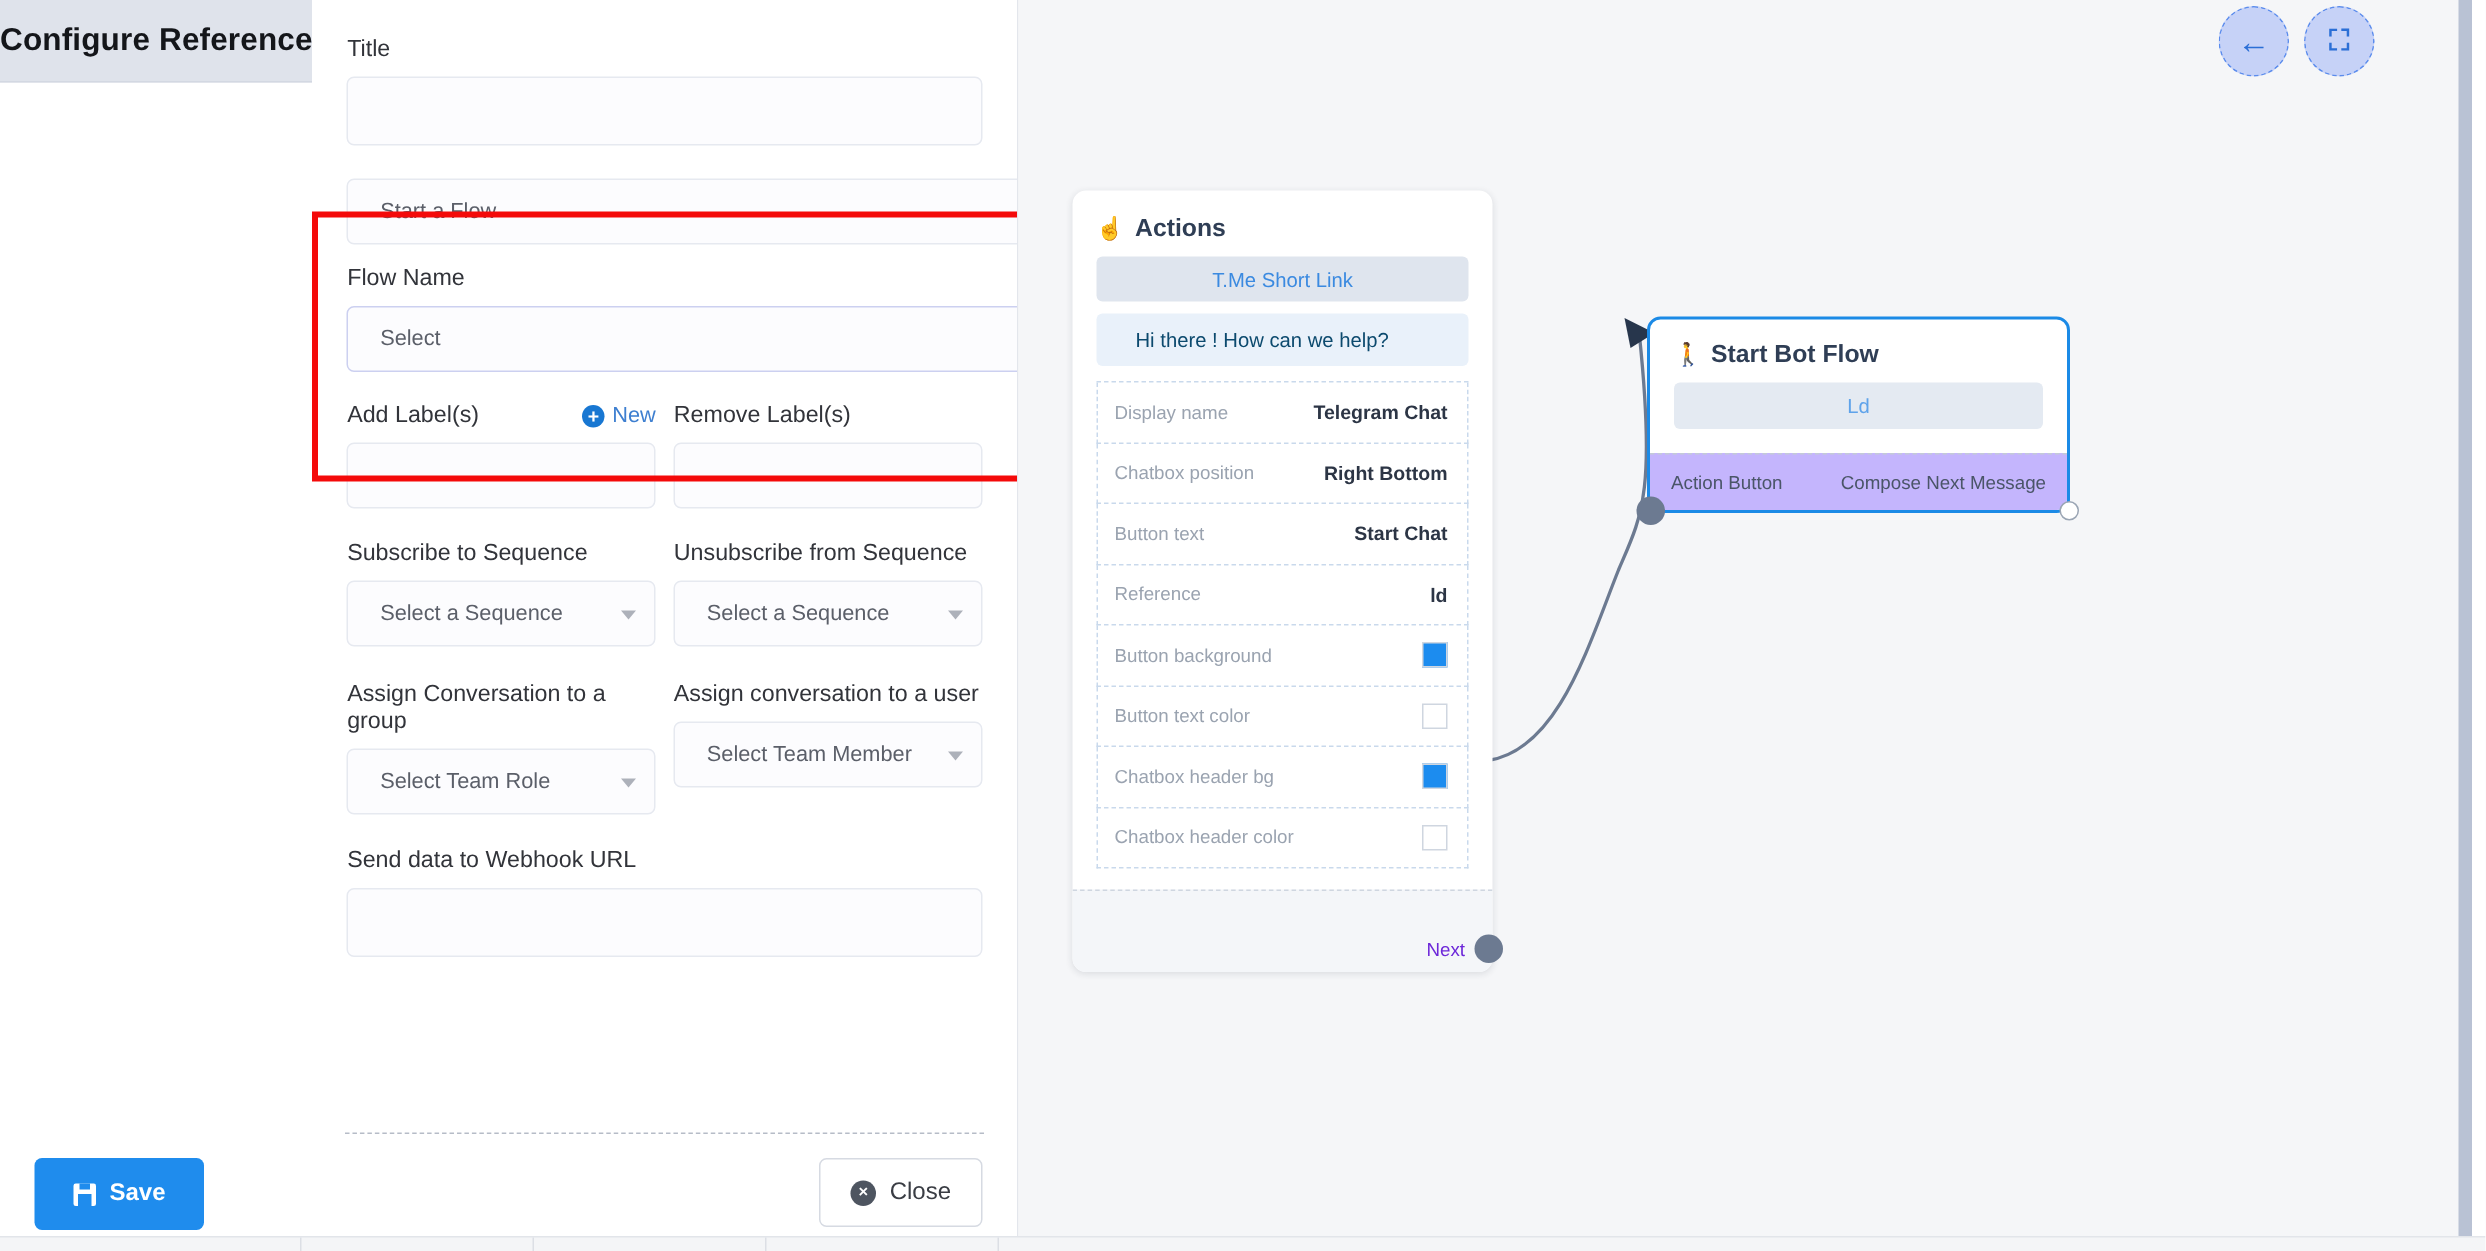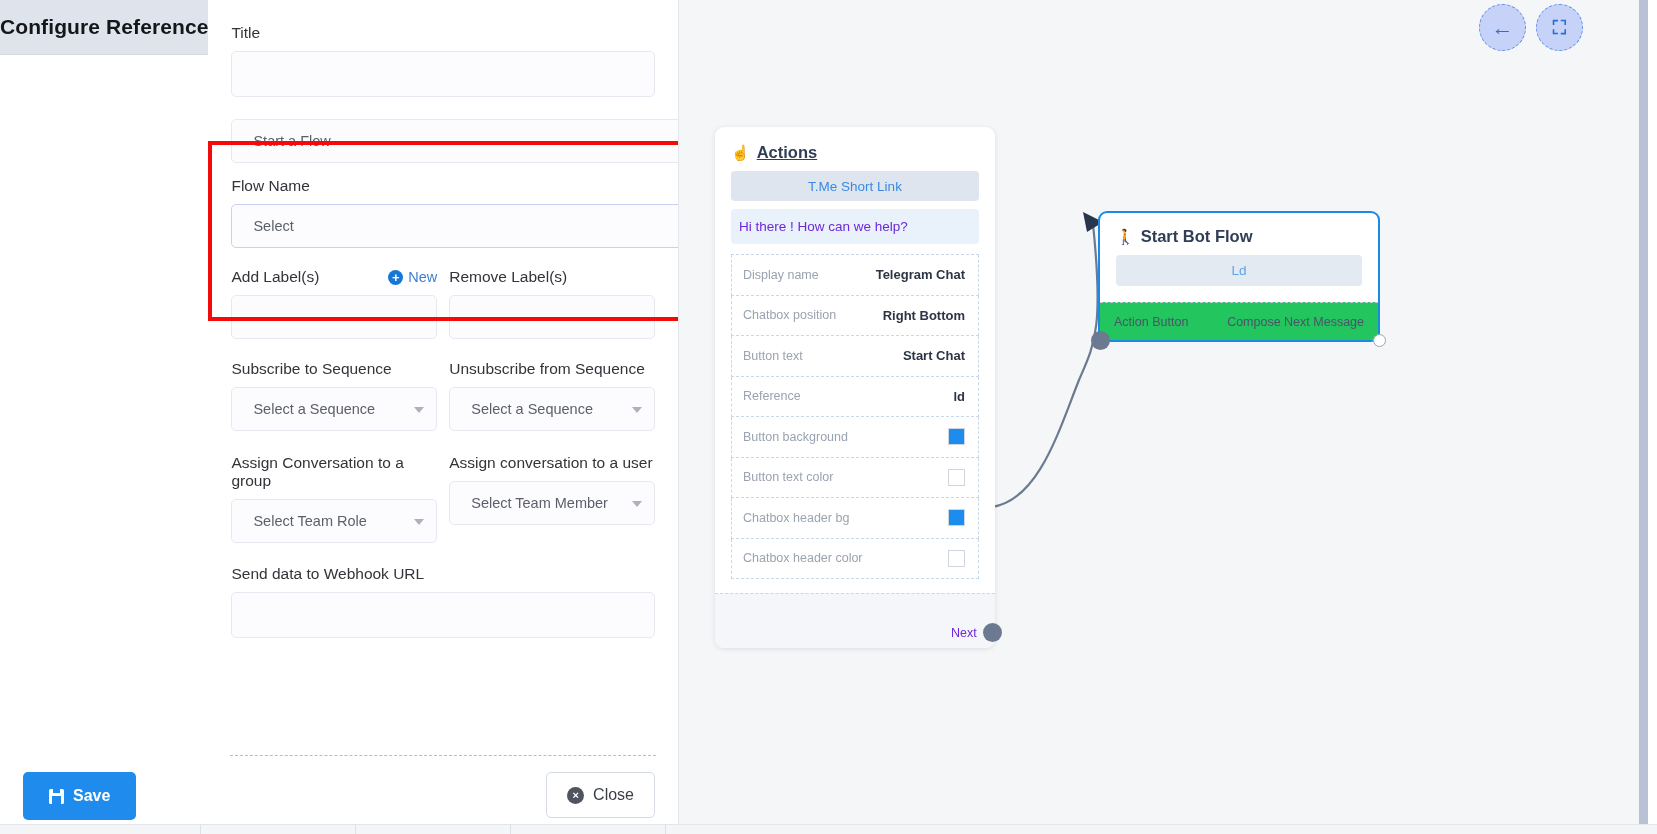--- a/index.html
+++ b/index.html
@@ -164,34 +164,34 @@
     background: #ffffff;
     border-radius: 9px;
     box-shadow: 0 1px 5px rgba(30,40,60,.12);
     overflow: hidden;
   }
   .actions-head {
     padding: 16px 16px 9px 16px;
     display: flex; align-items: center; gap: 7px;
   }
   .actions-head .title {
-    font-size: 16.5px; font-weight: bold; color: #2f3e55; text-decoration: underline;
+    font-size: 16.5px; font-weight: bold; color: #2f3e55;
   }
   .hand-ic { font-size: 15px; color: #2f3e55; line-height: 1; }
   .pill {
     margin: 0 16px 8px 16px; height: 30px; border-radius: 4px;
     background: #dfe5ee; color: #3b8ae0;
     display: flex; align-items: center; justify-content: center;
     font-size: 13.5px;
   }
   .msg {
     margin: 0 16px 10px 16px; height: 35px; border-radius: 4px;
-    background: #e9f1fa; color: #6d28d9;
+    background: #e9f1fa; color: #0c4a6e;
     display: flex; align-items: center;
-    padding-left: 8px; font-size: 13.5px;
+    padding-left: 26px; font-size: 13.5px;
   }
   .kv-wrap { margin: 0 16px 14px 16px; border-top: 1px dashed #c9d9ec; }
   .kv {
     display: flex; align-items: center; justify-content: space-between;
     height: 40.5px; border-bottom: 1px dashed #c9d9ec;
     border-left: 1px dashed #c9d9ec; border-right: 1px dashed #c9d9ec;
     padding: 0 13px 0 11px;
   }
   .kv .k { font-size: 12.5px; color: #9aa3b0; }
   .kv .v { font-size: 13px; color: #2c3545; font-weight: bold; }
@@ -212,21 +212,21 @@
   .node-head .title { font-size: 16.5px; font-weight: bold; color: #2f3e55; }
   .walk-ic { font-size: 15px; color: #2f3e55; line-height: 1; }
   .node-pill {
     margin: 0 16px 16px 16px; height: 31px; border-radius: 4px;
     background: #e4eaf2; color: #5fa3ea;
     display: flex; align-items: center; justify-content: center;
     font-size: 13.5px;
   }
   .node-foot {
     border-top: 1px dashed #c3cbd6;
-    background: #22c55e;
+    background: #c4b5fd;
     height: 38px;
     display: flex; align-items: center; justify-content: space-between;
     padding: 0 14px;
     font-size: 12.5px; color: #4a5568;
   }
   .port {
     position: absolute; width: 13px; height: 13px; border-radius: 50%;
     background: #fff; border: 1.5px solid #9aa5b4;
   }
   .dot-filled {

